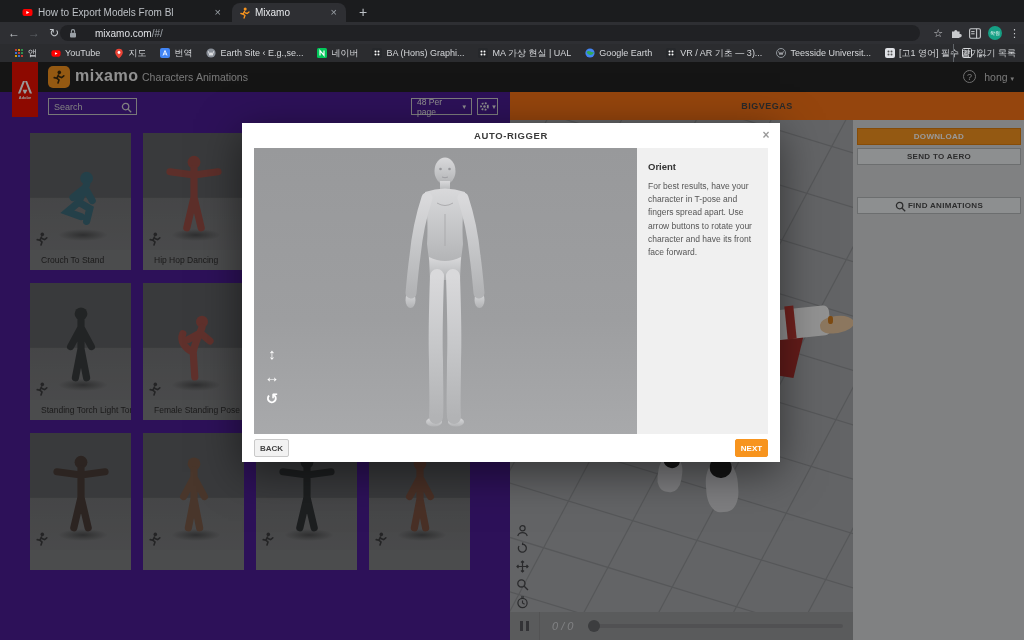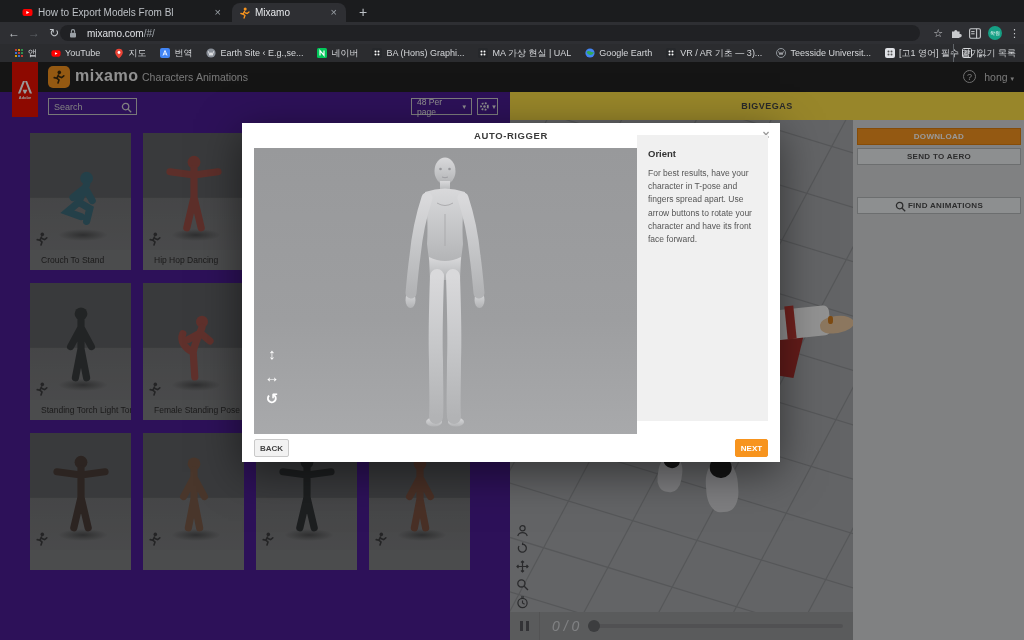--- a/index.html
+++ b/index.html
@@ -13,21 +13,21 @@
   .tab { top:3px; height:19px; border-radius:8px 8px 0 0; display:flex; align-items:center; gap:5px; padding:0 7px; font-size:10px; color:#bdc1c6; cursor:default; }
   .tab.active { background:#2e2f33; color:#e8eaed; }
   .tab .tab-title { flex:1; white-space:nowrap; overflow:hidden; }
   .tab .tab-close { color:#9aa0a6; font-size:11px; line-height:1; padding:0 2px; }
   .favicon { width:11px; height:11px; flex:0 0 auto; display:inline-flex; align-items:center; justify-content:center; }
   #new-tab { left:354px; top:4px; width:18px; height:18px; color:#bdc1c6; font-size:14px; text-align:center; line-height:17px; }
 
   #toolbar { left:0; top:22px; width:1024px; height:22px; background:#2e2f33; display:flex; align-items:center; }
   .nav-ico { width:20px; text-align:center; font-size:12px; color:#c3c7cb; }
   .nav-ico.disabled { color:#5f6368; }
-  #omnibox { position:absolute; left:60px; top:3px; width:860px; height:16px; background:#202124; border-radius:8px; display:flex; align-items:center; padding:0 8px; gap:9px; }
+  #omnibox { position:absolute; left:60px; top:3px; width:860px; height:16px; background:#202124; border-radius:8px; display:flex; align-items:center; padding:0 8px; gap:17px; }
   #omnibox .url { font-size:10px; color:#dfe1e5; }
   #omnibox .url .suffix { color:#9aa0a6; }
   .tb-right { position:absolute; right:4px; top:0; height:22px; display:flex; align-items:center; gap:7px; }
   .tb-ico { font-size:11px; color:#c8cacd; display:inline-flex; align-items:center; }
   #avatar { width:14px; height:14px; border-radius:50%; background:#16a085; color:#fff; font-size:5px; display:flex; align-items:center; justify-content:center; }
 
   #bookmarks { left:0; top:44px; width:1024px; height:18px; background:#2b2c2f; display:flex; align-items:center; padding:0 8px; gap:2px; }
   .bm { display:flex; align-items:center; gap:4px; padding:0 6px; height:14px; font-size:9px; color:#d5d7da; white-space:nowrap; }
   .bm-icon { width:10px; height:10px; display:inline-flex; }
   #bm-right { margin-left:auto; display:flex; align-items:center; gap:5px; border-left:1px solid #5f6368; padding-left:8px; font-size:9px; color:#d5d7da; }
@@ -56,28 +56,28 @@
   .card { width:101px; height:137px; }
   .thumb { position:relative; width:101px; height:117px; background:linear-gradient(180deg,#606264 0%,#606264 55%,#747577 56%,#7b7c7e 100%); overflow:hidden; }
   .thumb .figure { position:absolute; left:11px; top:18px; width:80px; height:96px; }
   .thumb .figure svg { width:80px; height:96px; }
   .thumb .fig-shadow { position:absolute; left:28px; top:96px; width:50px; height:12px; background:radial-gradient(ellipse at center, rgba(0,0,0,0.35) 0%, rgba(0,0,0,0) 70%); }
   .thumb .runner { position:absolute; left:5px; bottom:4px; width:13px; height:14px; color:#3c3d3f; }
   .card-label { width:101px; height:20px; background:#7e7f81; color:#2e2e2e; font-size:8.5px; display:flex; align-items:center; padding:0 11px; white-space:nowrap; overflow:hidden; }
 
   
   #right-region { left:510px; top:30px; width:514px; height:548px; }
-  #char-header { left:0; top:0; width:514px; height:28px; background:#fde047; display:flex; align-items:center; justify-content:center; font-size:9px; font-weight:bold; color:#454545; letter-spacing:0.5px; }
+  #char-header { left:0; top:0; width:514px; height:28px; background:#f97316; display:flex; align-items:center; justify-content:center; font-size:9px; font-weight:bold; color:#454545; letter-spacing:0.5px; }
   #viewport { left:0; top:28px; width:343px; height:492px; background:#a5a7aa; overflow:hidden; }
   #vp-tools { left:6px; top:404px; display:flex; flex-direction:column; gap:5px; z-index:2; }
   .vp-tool { width:13px; height:13px; color:#46474a; }
   #timeline { left:0; top:520px; width:343px; height:28px; background:#97989a; display:flex; align-items:center; }
   #pause-btn { width:30px; display:flex; justify-content:center; gap:3px; border-right:1px solid #8a8b8d; height:100%; align-items:center; }
   #pause-btn span { width:3px; height:10px; background:#55565a; }
-  #frame-counter { font-size:14px; color:#d5d7da; margin:0 0 0 12px; width:28px;font-style:italic; }
+  #frame-counter { font-size:11px; color:#d5d7da; margin:0 0 0 12px; width:28px;font-style:italic; }
   #seek { position:relative; flex:1; height:4px; background:#87888a; border-radius:2px; margin:0 10px 0 8px; }
   #seek-knob { position:absolute; left:0px; top:-4px; width:12px; height:12px; border-radius:50%; background:#646669; }
 
   #char-sidebar { left:343px; top:28px; width:171px; height:520px; background:#d6d7d9; }
   .sb-btn { left:4px; width:164px; height:17px; display:flex; align-items:center; justify-content:center; gap:4px; font-size:8px; font-weight:bold; letter-spacing:0.3px; }
   .sb-btn.primary { background:#f7941e; color:#fff; border:1px solid #e07f0e; }
   .sb-btn.secondary { background:#eceef0; color:#4a4b4c; border:1px solid #b5b7b9; }
 
   
   #bv-arm-sleeve { left:258px; top:188px; width:62px; height:30px; background:#f4f4f4; border-radius:6px; transform:rotate(-6deg); }
@@ -91,21 +91,21 @@
   #bv-foot-r { left:196px; top:340px; width:32px; height:52px; transform:rotate(-4deg); }
 
   
   #modal { left:242px; top:61px; width:538px; height:339px; background:#fff; z-index:10; box-shadow:0 10px 40px rgba(0,0,0,0.5); }
   #modal-header { left:0; top:0; width:538px; height:25px; display:flex; align-items:center; justify-content:center; font-size:9.5px; font-weight:bold; color:#3a3a3a; letter-spacing:0.6px; }
   #modal-close { position:absolute; right:10px; top:5px; font-size:12px; color:#9a9a9a; }
   #rig-viewer { left:12px; top:25px; width:383px; height:286px; background:linear-gradient(180deg,#98999b 0%,#9d9ea0 60%,#a8a9ab 100%); overflow:hidden; }
   #rig-figure { position:absolute; left:131px; top:6px; width:120px; height:276px; }
   #rig-arrows { position:absolute; left:8px; top:198px; display:flex; flex-direction:column; gap:6px; }
   .rig-arrow { color:#fff; font-size:15px; font-weight:bold; line-height:1.1; text-align:center; width:20px; }
-  #modal-panel { left:395px; top:12px; width:131px; height:286px; background:#f0f0f0; padding:13px 11px; }
+  #modal-panel { left:395px; top:25px; width:131px; height:286px; background:#f0f0f0; padding:13px 11px; }
   #modal-panel h3 { font-size:9.5px; color:#333; margin-bottom:8px; }
   #modal-panel p { font-size:8.5px; color:#555; line-height:1.55; }
   #back-btn { left:12px; top:316px; width:35px; height:18px; background:#f2f2f2; border:1px solid #c9c9c9; color:#444; font-size:8px; font-weight:bold; display:flex; align-items:center; justify-content:center; border-radius:2px; }
   #next-btn { right:12px; top:316px; width:33px; height:18px; background:#f7941e; border:1px solid #f7941e; color:#fff; font-size:8px; font-weight:bold; display:flex; align-items:center; justify-content:center; border-radius:2px; }
 </style>
 </head>
 <body>
 
 <div id="screen">
 

